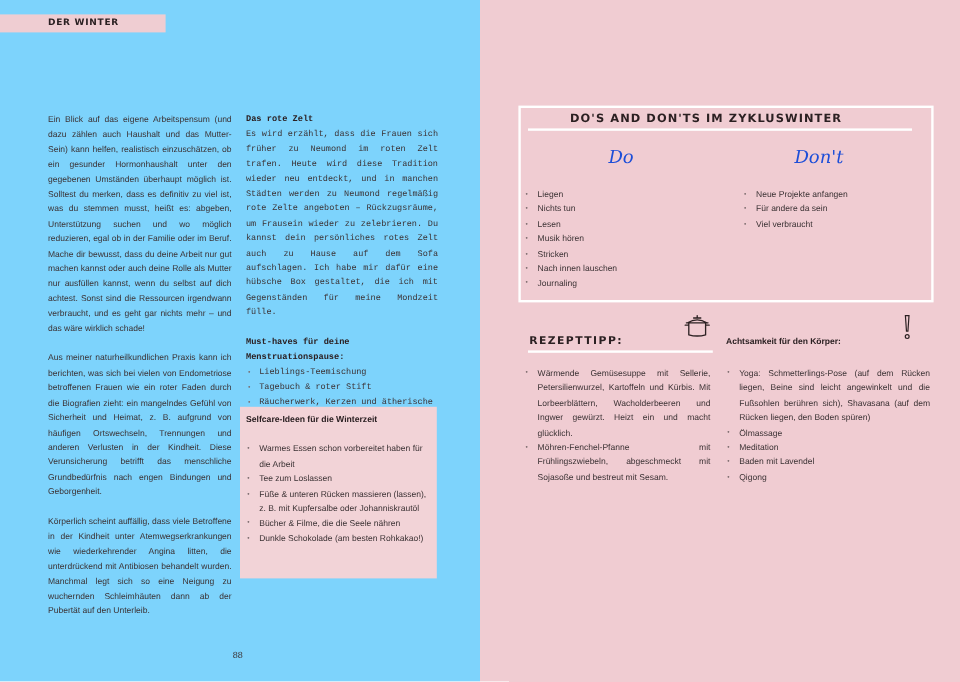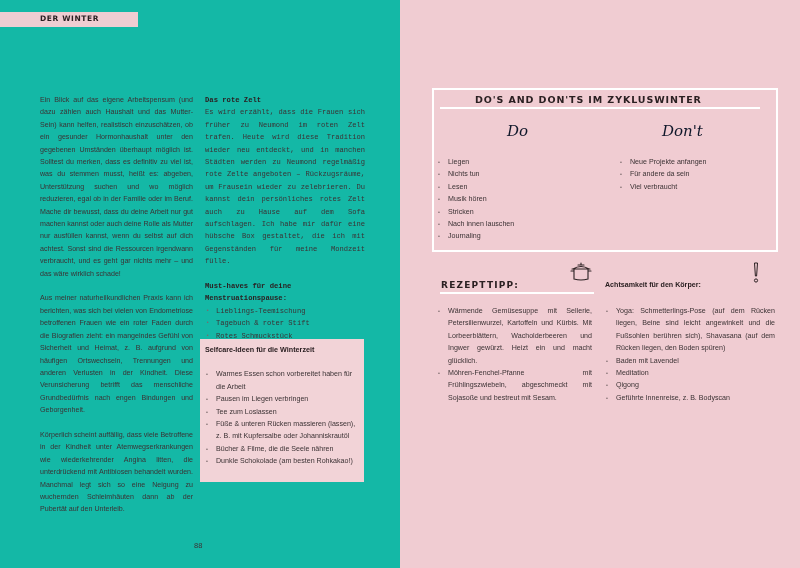--- a/index.html
+++ b/index.html
@@ -1,19 +1,19 @@
 <!DOCTYPE html>
 <html><head>
 <meta charset="utf-8">
 <style>
   * { box-sizing: border-box; margin: 0; padding: 0; }
   html, body { width: 800px; height: 568px; overflow: hidden; background: #ffffff; }
   body { position: relative; font-family: "Liberation Sans", sans-serif; color: #3a2e30; }
 
-  .page-left { position: absolute; left: 0; top: 0; width: 400px; height: 568px; background: #14b8a6; }
+  .page-left { position: absolute; left: 0; top: 0; width: 400px; height: 568px; background: #7dd3fc; }
   .page-right { position: absolute; left: 400px; top: 0; width: 400px; height: 568px; background: #f0ccd2; }
 
   .chapter-band { position: absolute; left: 0; top: 12px; width: 138px; height: 15px; background: #efcdd2; }
   .chapter-label { position: absolute; left: 40px; top: 2px; font-size: 7.5px; font-weight: bold; letter-spacing: 0.6px; color: #2b2022; font-family: "DejaVu Sans", sans-serif; }
 
   .body-text { font-size: 7.1px; line-height: 12.4px; color: #3b3234; text-align: justify; }
 
   .col1 { position: absolute; left: 40px; top: 94px; width: 153px; }
   .col1 p { margin-bottom: 12.4px; }
 
@@ -26,21 +26,21 @@
 
   .selfcare-box { position: absolute; left: 200px; top: 339px; width: 164px; height: 143px; background: #f2d3d7; padding: 5px 3px 0 5px; }
   .selfcare-box .col-heading { margin-bottom: 12px; }
 
   .page-number { position: absolute; left: 194px; top: 541px; font-size: 7.5px; color: #3b3234; }
 
   
   .dos-box { position: absolute; left: 432px; top: 88px; width: 346px; height: 164px; border: 2px solid #ffffff; }
   .dos-title { position: absolute; left: 8px; top: 4px; font-size: 9.5px; font-weight: bold; letter-spacing: 0.9px; color: #2b2022; font-family: "DejaVu Sans", sans-serif; padding-left: 33px; }
   .dos-title-rule { position: absolute; left: 6px; top: 17px; width: 320px; height: 2px; background: #ffffff; }
-  .script-heading { position: absolute; top: 32px; font-family: "DejaVu Serif", serif; font-style: italic; font-size: 15px; color: #0f172a; }
+  .script-heading { position: absolute; top: 32px; font-family: "DejaVu Serif", serif; font-style: italic; font-size: 15px; color: #1d4ed8; }
   .script-do { left: 73px; }
   .script-dont { left: 228px; }
   .dos-list { position: absolute; left: 3px; top: 66px; }
   .donts-list { position: absolute; left: 185px; top: 66px; }
 
   .rezept-title { position: absolute; left: 441px; top: 280px; font-size: 9px; font-weight: bold; letter-spacing: 1.2px; color: #2b2022; font-family: "DejaVu Sans", sans-serif; text-align: right; }
   .rezept-rule { position: absolute; left: 440px; top: 292px; width: 154px; height: 2px; background: #ffffff; }
   .pot-icon { position: absolute; left: 570px; top: 262px; width: 22px; height: 20px; }
   .rezept-list { position: absolute; left: 437px; top: 305px; width: 155px; }
   .rezept-list li { text-align: justify; }
@@ -65,31 +65,29 @@
   </div>
 
   <div class="col2">
     <div class="col-heading">Das rote Zelt</div>
     <p class="body-text">Es wird erzählt, dass die Frauen sich früher zu Neumond im roten Zelt trafen. Heute wird diese Tradition wieder neu entdeckt, und in manchen Städten werden zu Neumond regelmäßig rote Zelte angeboten – Rückzugsräume, um Frausein wieder zu zelebrieren. Du kannst dein persönliches rotes Zelt auch zu Hause auf dem Sofa aufschlagen. Ich habe mir dafür eine hübsche Box gestaltet, die ich mit Gegenständen für meine Mondzeit fülle.</p>
     <div style="height:12.4px"></div>
     <div class="col-heading">Must-haves für deine Menstruationspause:</div>
     <ul class="bullets">
       <li>Lieblings-Teemischung</li>
       <li>Tagebuch &amp; roter Stift</li>
-      <li>Rotes Schmuckstück</li>
       <li>Räucherwerk, Kerzen und ätherische Öle</li>
       <li>Geborgenheit Playlist</li>
     </ul>
   </div>
 
   <div class="selfcare-box">
     <div class="col-heading">Selfcare-Ideen für die Winterzeit</div>
     <ul class="bullets">
       <li>Warmes Essen schon vorbereitet haben für die Arbeit</li>
-      <li>Pausen im Liegen verbringen</li>
       <li>Tee zum Loslassen</li>
       <li>Füße &amp; unteren Rücken massieren (lassen), z. B. mit Kupfersalbe oder Johanniskrautöl</li>
       <li>Bücher &amp; Filme, die die Seele nähren</li>
       <li>Dunkle Schokolade (am besten Rohkakao!)</li>
     </ul>
   </div>
 
   <div class="page-number">88</div>
 </div>
 
@@ -126,17 +124,17 @@
   <li>Möhren-Fenchel-Pfanne mit Frühlingszwiebeln, abgeschmeckt mit Sojasoße und bestreut mit Sesam.</li>
 </ul>
 
 <div class="achtsam-title">Achtsamkeit für den Körper:</div>
 <svg class="exclaim-icon" viewBox="0 0 8 22">
   <path d="M2.5 1 L5.5 1 L4.6 14 L3.4 14 Z" fill="none" stroke="#2b2022" stroke-width="1"></path>
   <circle cx="4" cy="18.5" r="1.6" fill="none" stroke="#2b2022" stroke-width="1"></circle>
 </svg>
 <ul class="bullets achtsam-list">
   <li>Yoga: Schmetterlings-Pose (auf dem Rücken liegen, Beine sind leicht angewinkelt und die Fußsohlen berühren sich), Shavasana (auf dem Rücken liegen, den Boden spüren)</li>
+  <li>Ölmassage</li>
+  <li>Meditation</li>
   <li>Baden mit Lavendel</li>
-  <li>Meditation</li>
   <li>Qigong</li>
-  <li>Geführte Innenreise, z. B. Bodyscan</li>
 </ul>
 
 </body></html>

